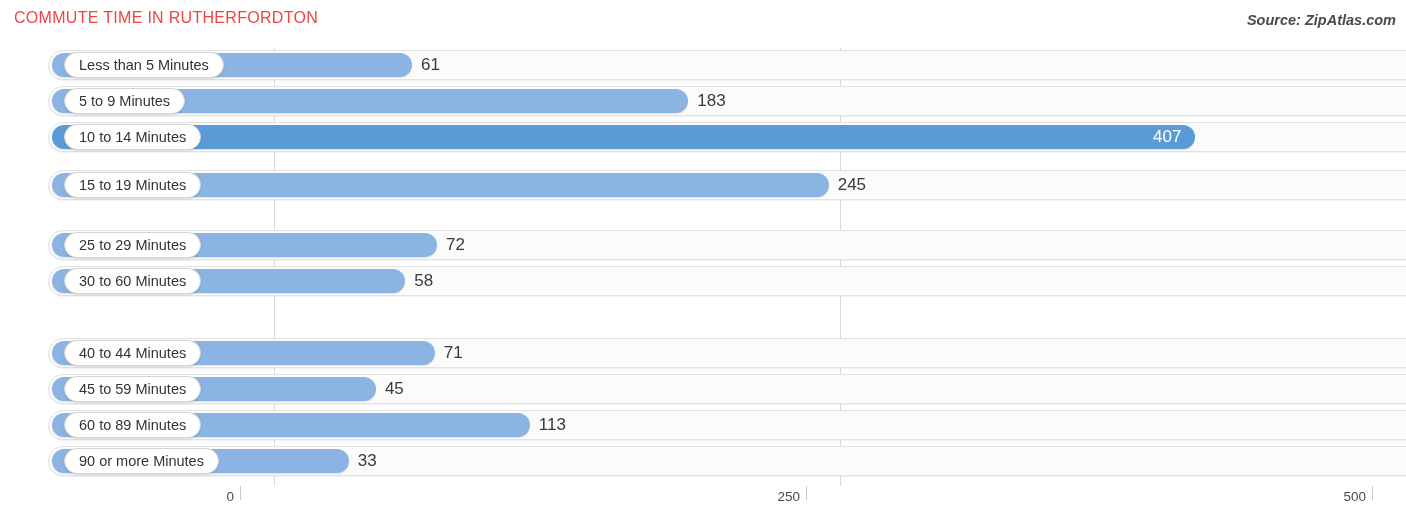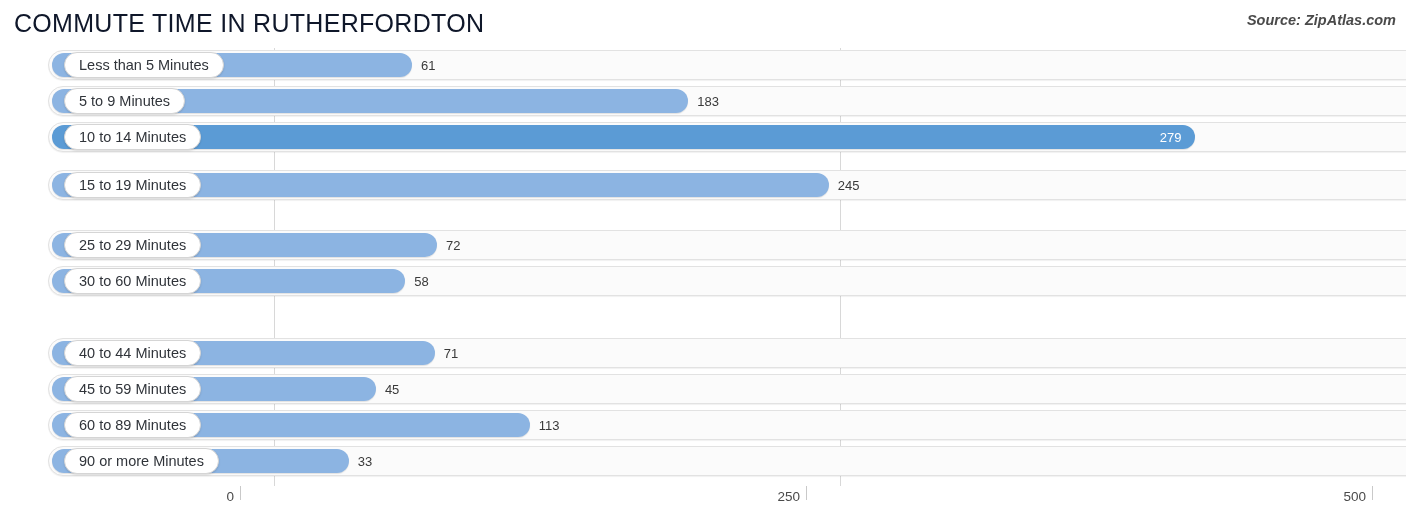--- a/index.html
+++ b/index.html
@@ -20,24 +20,24 @@
   #header {
     position: absolute;
     left: 0; top: 0;
     width: 1406px;
     height: 44px;
   }
   #chart-title {
     position: absolute;
     left: 14px;
     top: 9px;
-    font-size: 25px;
+    font-size: 16px;
     font-weight: 400;
     letter-spacing: 0.3px;
-    color: #0f172a;
+    color: #ef4444;
     white-space: nowrap;
   }
   #source-label {
     position: absolute;
     right: 10px;
     top: 12px;
     font-size: 14.5px;
     font-style: italic;
     font-weight: bold;
     color: #4a4a4a;
@@ -114,21 +114,21 @@
     color: #30343a;
     white-space: nowrap;
     line-height: 1;
   }
   .value {
     position: absolute;
     top: 0;
     height: 30px;
     display: flex;
     align-items: center;
-    font-size: 13px;
+    font-size: 17px;
     color: #3a3a3a;
     white-space: nowrap;
   }
   .value.inside {
     color: #ffffff;
     justify-content: flex-end;
   }
 
   
   #axis {
@@ -181,21 +181,21 @@
         <span class="pill-label">5 to 9 Minutes</span>
       </div>
       <div class="value" style="left: 663.312px;">183</div>
     </div>
     <div class="row" style="top: 74px;">
       <div class="track"></div>
       <div class="bar highlight" style="width: 1143.45px;"></div>
       <div class="pill">
         <span class="pill-label">10 to 14 Minutes</span>
       </div>
-      <div class="value inside" style="left: 1091.45px; width: 56px;">279</div>
+      <div class="value inside" style="left: 1091.45px; width: 56px;">407</div>
     </div>
     <div class="row" style="top: 122px;">
       <div class="track"></div>
       <div class="bar" style="width: 776.68px;"></div>
       <div class="pill">
         <span class="pill-label">15 to 19 Minutes</span>
       </div>
       <div class="value" style="left: 803.68px;">245</div>
     </div>
     <div class="row" style="top: 182px;">

